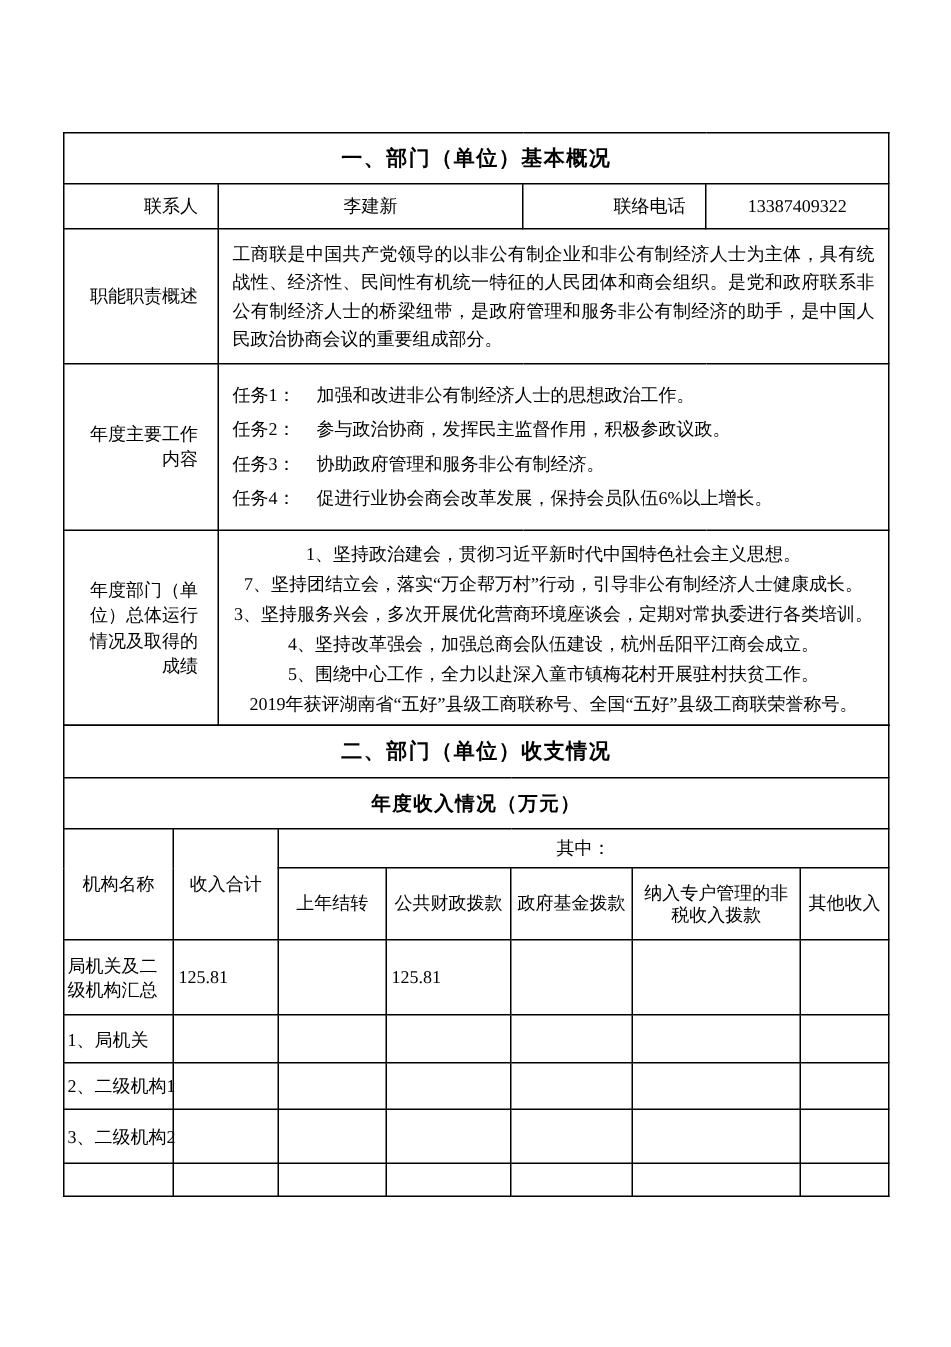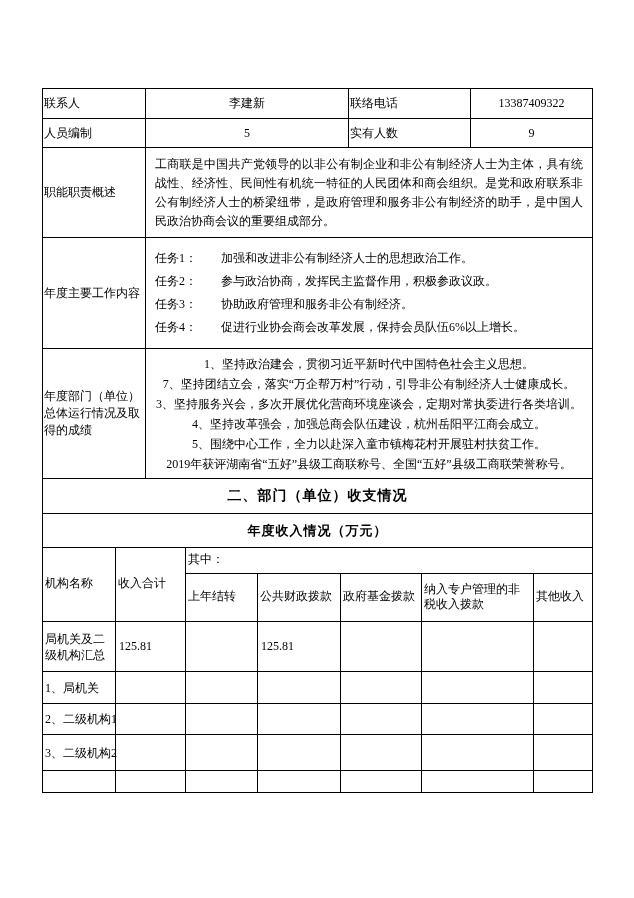--- a/index.html
+++ b/index.html
@@ -9,27 +9,27 @@
   }
   .page{position:relative;width:634px;height:898px;background:#fff;overflow:hidden;}
   .doc{position:absolute;left:42px;top:88px;width:550px;}
   table{border-collapse:collapse;table-layout:fixed;width:550px;}
   td{
     border:1px solid #000;font-size:12px;padding:2px 3px;
     vertical-align:middle;overflow:visible;
   }
   .t2{margin-top:-1px;}
   .sec-title{font-weight:bold;font-size:14px;text-align:center;letter-spacing:1px;padding:2px 0;}
-  .lbl{text-align:left;padding:2px 1px;}
+  .lbl{text-align:right;padding:2px 13px;}
   .val{text-align:center;}
   .content{padding:4px 9px;line-height:19px;text-align:justify;vertical-align:middle;}
   .task{margin:6px 0;line-height:17px;}
-  .task-text{margin-left:24px;}
+  .task-text{margin-left:14px;}
   .ach-line{line-height:20px;}
-  .hdr{line-height:15px;padding:2px 2px;font-family:Liberation Mono, monospace;}
+  .hdr{text-align:center;line-height:15px;padding:2px 2px;}
   .org{padding:2px 2px;line-height:16px;}
   .nowrap{white-space:nowrap;font-family:Liberation Serif, serif;}
   .num{text-align:left;padding:2px 3px;}
   .page-number{
     position:absolute;left:0;right:0;top:838px;text-align:center;
     font-size:10px;font-weight:bold;
   }
 </style>
 </head>
 <body>
@@ -38,31 +38,28 @@
   <div class="doc">
 
     <table class="t1">
       <colgroup>
         <col style="width:103px">
           <col style="width:203px">
           <col style="width:122px">
           <col style="width:122px">
       </colgroup>
       <tbody>
+          <tr>
+        <td colspan="4" class="sec-title" style="height:29px">一、部门（单位）基本概况</td>
+      </tr>
       <tr style="height:30px">
         <td class="lbl">联系人</td>
         <td class="val">李建新</td>
         <td class="lbl">联络电话</td>
         <td class="val">13387409322</td>
-      </tr>
-      <tr style="height:29px">
-        <td class="lbl">人员编制</td>
-        <td class="val">5</td>
-        <td class="lbl">实有人数</td>
-        <td class="val">9</td>
       </tr>
       <tr style="height:90px">
         <td class="lbl">职能职责概述</td>
         <td colspan="3" class="content">工商联是中国共产党领导的以非公有制企业和非公有制经济人士为主体，具有统战性、经济性、民间性有机统一特征的人民团体和商会组织。是党和政府联系非公有制经济人士的桥梁纽带，是政府管理和服务非公有制经济的助手，是中国人民政治协商会议的重要组成部分。</td>
       </tr>
       <tr style="height:111px">
         <td class="lbl">年度主要工作内容</td>
         <td colspan="3" class="content" style="text-align:left;">
           <div class="task"><span>任务1：</span><span class="task-text">加强和改进非公有制经济人士的思想政治工作。</span></div>
           <div class="task"><span>任务2：</span><span class="task-text">参与政治协商，发挥民主监督作用，积极参政议政。</span></div>

